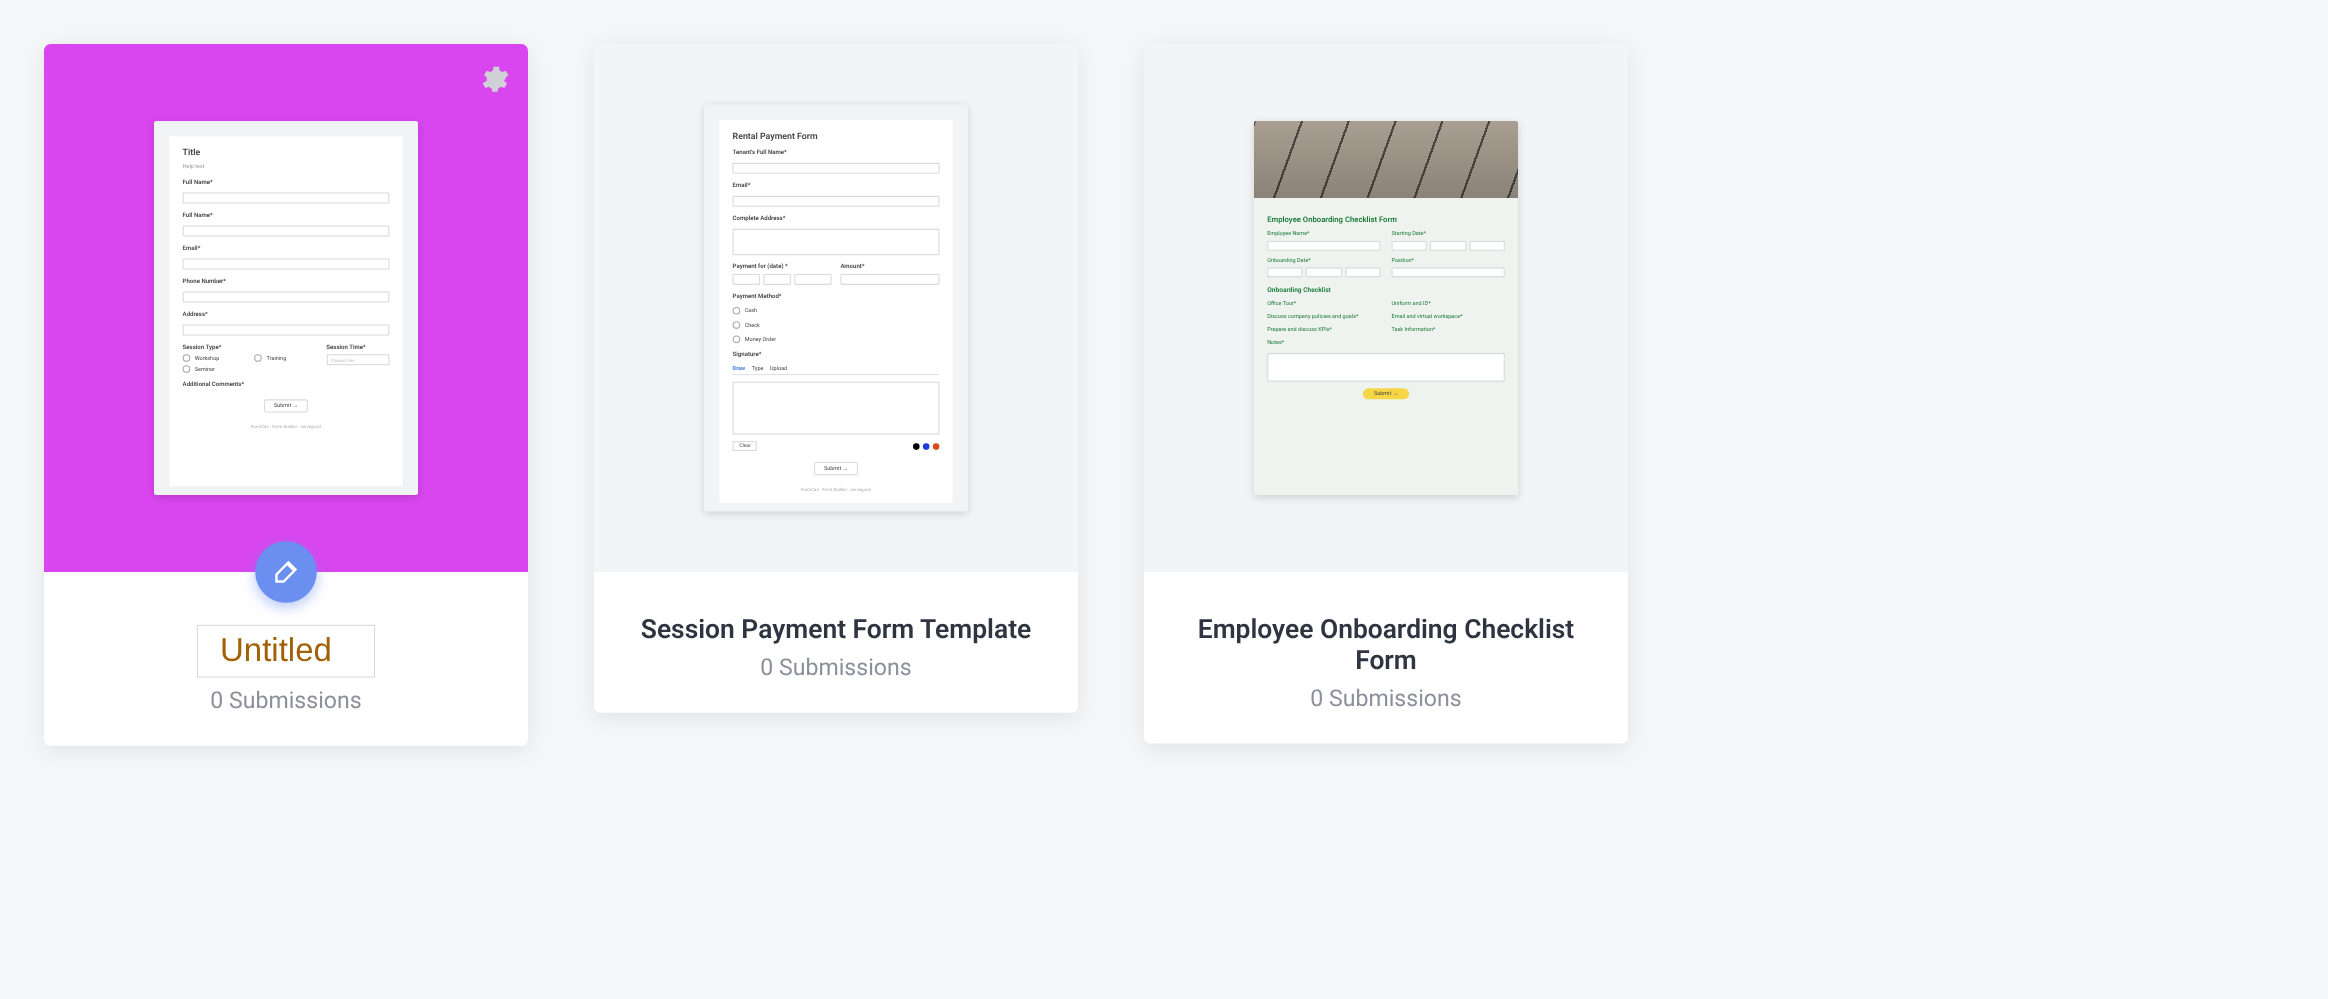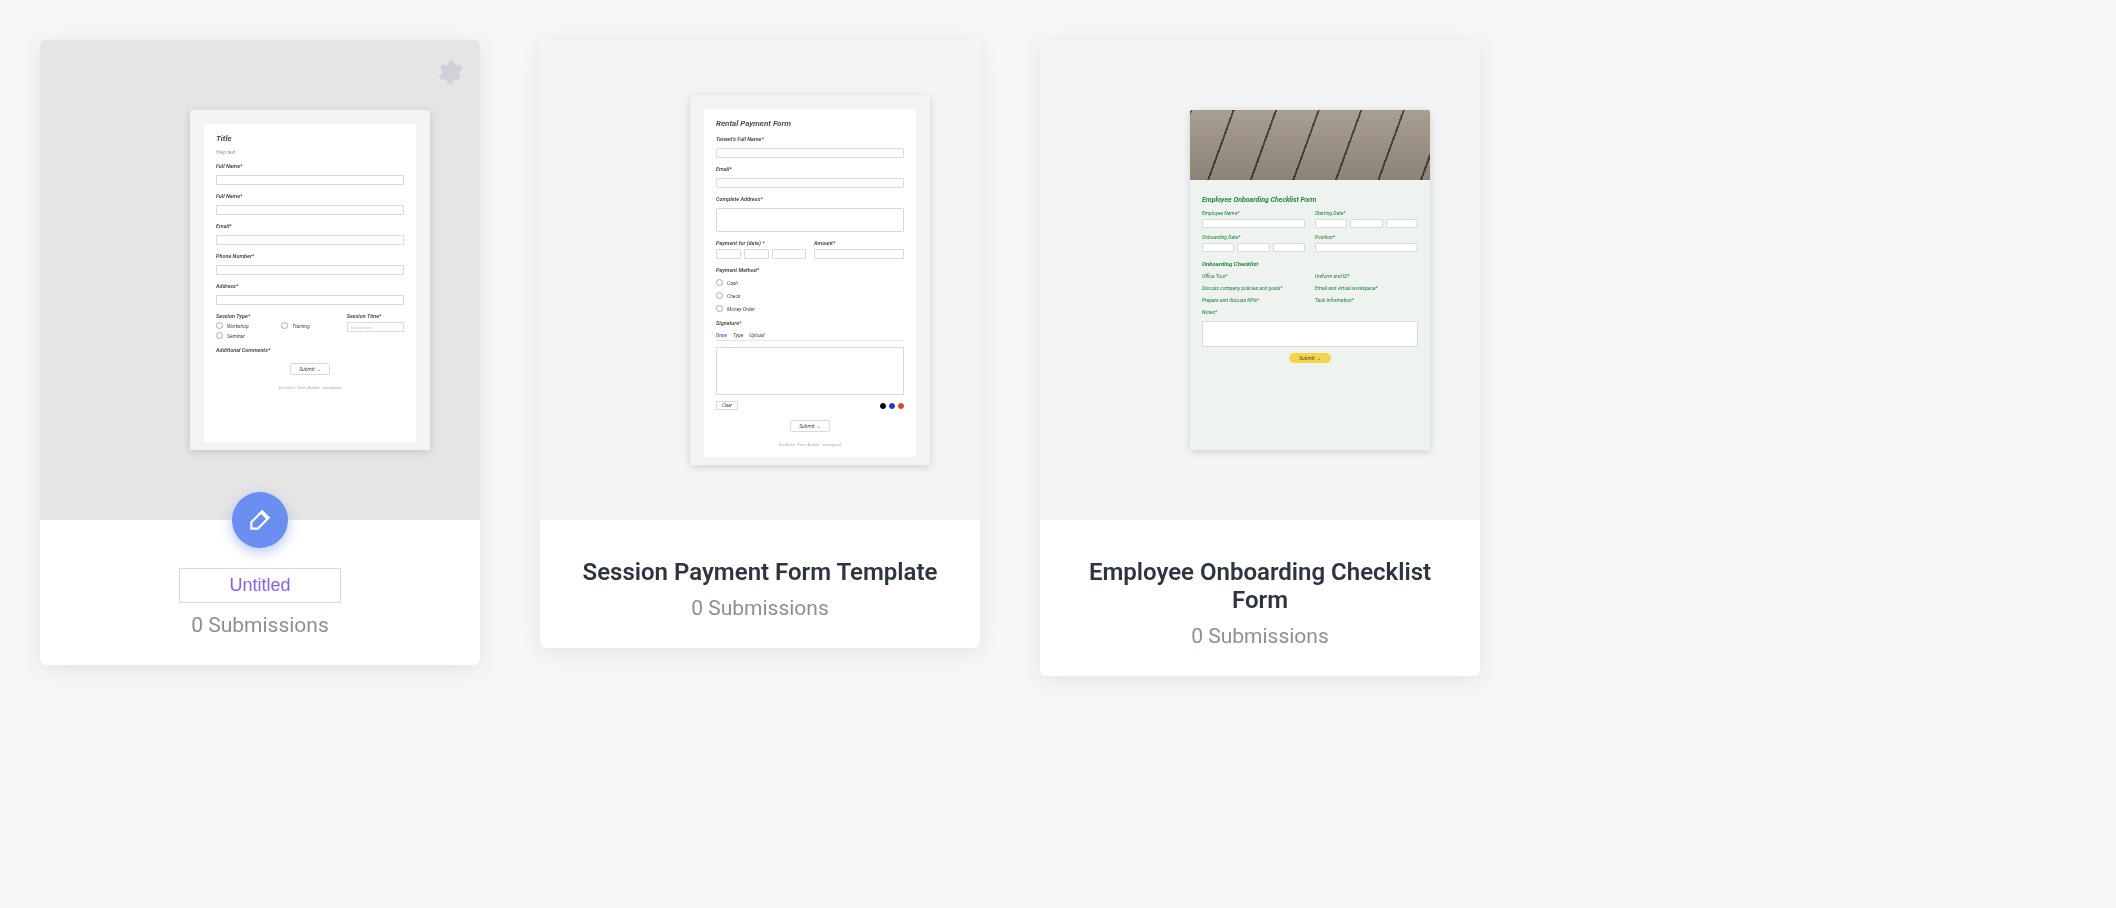--- a/index.html
+++ b/index.html
@@ -21,25 +21,24 @@
     width: 440px;
     overflow: hidden;
     display: flex;
     flex-direction: column;
   }
   .card-preview {
     position: relative;
     height: 480px;
     display: flex;
     align-items: center;
-    justify-content: flex-end;
+    justify-content: center;
     padding: 40px 50px;
-    font-style: italic;
-  }
-  .card.active .card-preview { background: #e5e5e5; }
+  }
+  .card.active .card-preview { background: #d946ef; }
   .card:not(.active) .card-preview { background: #f3f4f6; }
 
   .gear-btn {
     position: absolute;
     top: 14px;
     right: 14px;
     width: 36px;
     height: 36px;
     background: transparent;
     border: none;
@@ -152,26 +151,25 @@
     text-align:center;
     display:flex; flex-direction:column; align-items:center; gap:10px;
   }
   .card.active .card-footer { padding-top: 48px; }
   .title-input-wrap {
     border:1px solid #d8dadd;
     padding:6px 20px;
     display:inline-block;
   }
   .title-editable {
-    font-size:18px;
-    color:#8b5cf6;
+    font-size:30px;
+    color:#a16207;
     font-weight:500;
     border:none;
     outline:none;
-    text-align:center;
     background:transparent;
     width: 120px;
   }
   .title-static {
     font-size:24px;
     font-weight:600;
     color:#2e3440;
   }
   .subs {
     font-size:21px;

